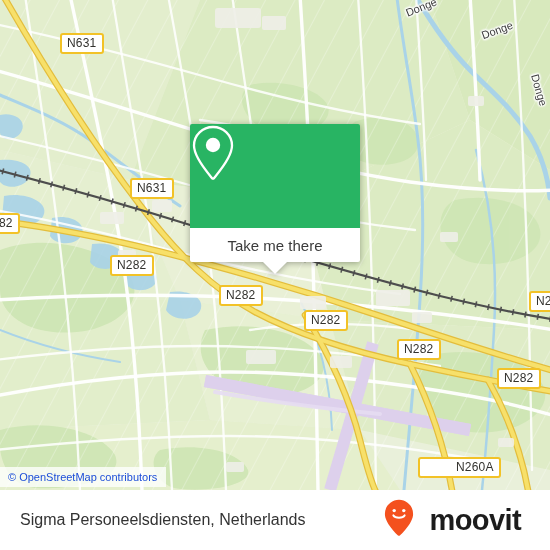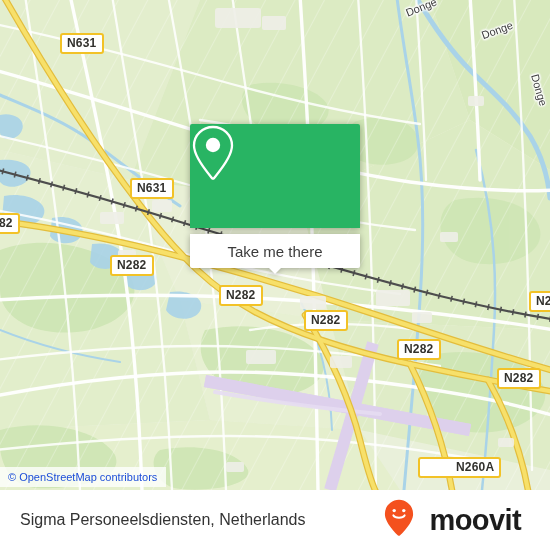--- a/index.html
+++ b/index.html
@@ -16,21 +16,21 @@
   #map svg{position:absolute;left:0;top:0;}
 
   
   .shield{
     position:absolute;
     background:#ffffff;
     border:2px solid #f2c227;
     border-radius:3px;
     color:#33322e;
     font-size:12px;
-    font-weight:bold;
+    font-weight:normal;
     letter-spacing:.2px;
     line-height:14px;
     padding:1px 5px 2px 5px;
     white-space:nowrap;
     box-sizing:border-box;
     text-shadow:0 0 2px #fff;
   }
 
   
   .river-label{
@@ -48,21 +48,21 @@
     position:absolute;left:190px;top:124px;width:170px;
     filter:drop-shadow(0 1px 3px rgba(0,0,0,.33));
   }
   #callout-head{
     background:#28b463;height:104px;border-radius:2px 2px 0 0;
     display:flex;align-items:center;justify-content:center;
   }
   #callout-body{
     background:#ffffff;height:34px;border-radius:0 0 2px 2px;
     display:flex;align-items:center;justify-content:center;
-    color:#3b3b3b;font-size:15px;margin-top:6px;
+    color:#3b3b3b;font-size:15px;
   }
   #callout-tail{
     position:absolute;left:50%;top:138px;margin-left:-12px;
     width:0;height:0;
     border-left:12px solid transparent;
     border-right:12px solid transparent;
     border-top:12px solid #ffffff;
   }
 
   

